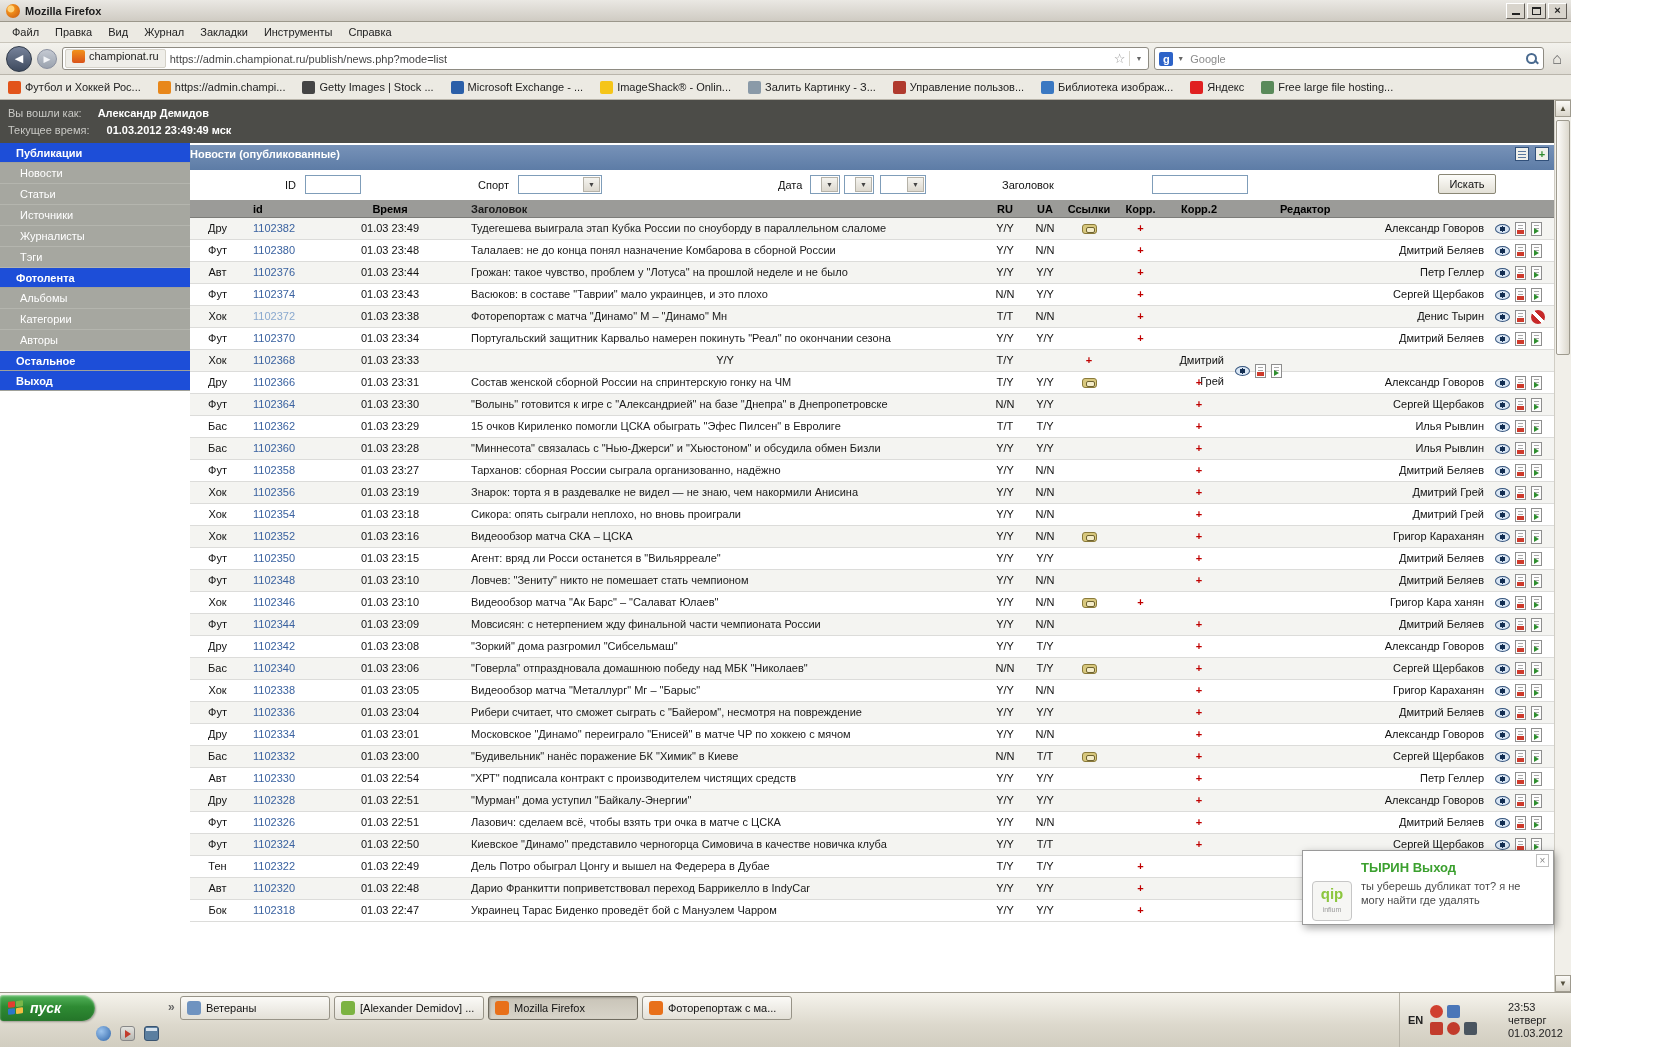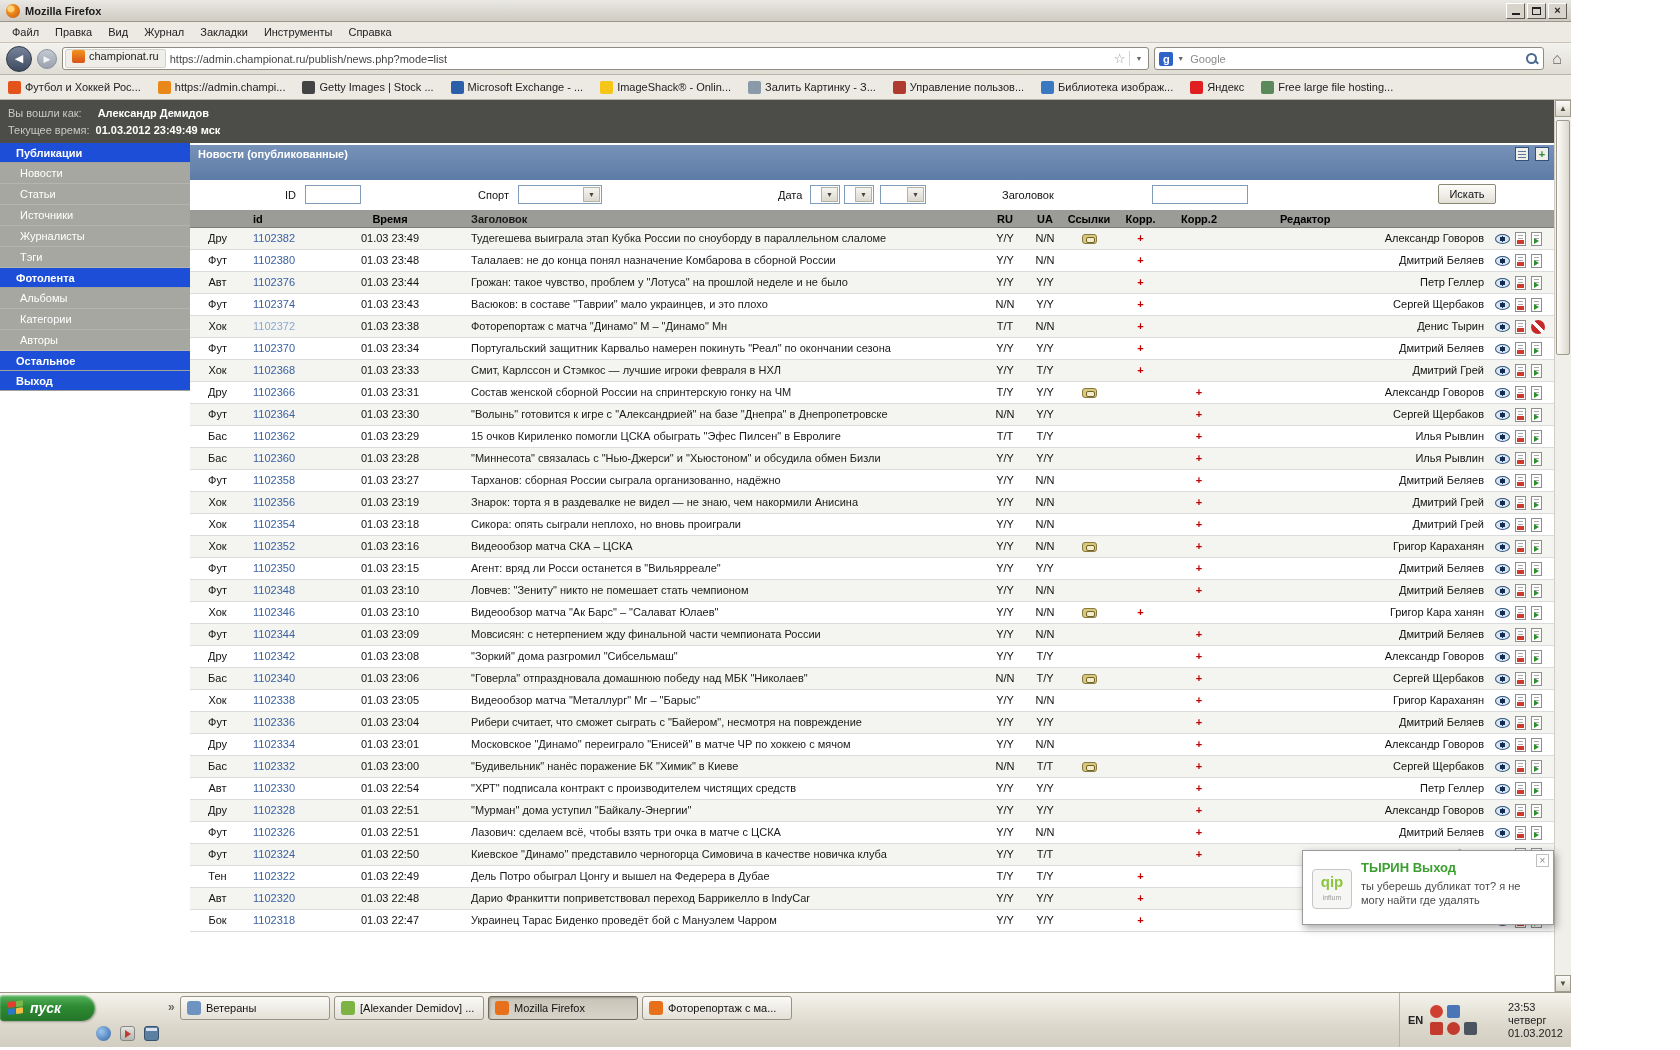--- a/index.html
+++ b/index.html
@@ -61,32 +61,32 @@
                 display:flex;align-items:center;padding-left:8px;gap:17px;white-space:nowrap}
   .bm{display:flex;align-items:center;gap:4px}
   .bm-ic{width:13px;height:13px;border-radius:2px;background:#999}
   .bm-label{color:#222}
 
   
   .viewport{position:relative;height:892px;background:#fff}
   .page-header{height:43px;background:#4C4C48;color:#C9C9C5;padding:5px 0 0 8px;line-height:17px;width:1554px}
   .ph-line{white-space:nowrap}
   .ph-value{color:#fff;font-weight:bold;margin-left:16px}
-  .ph-value2{color:#fff;font-weight:bold;margin-left:6px}
+  .ph-value2{color:#fff;font-weight:bold;margin-left:17px}
 
   .page-body{display:flex;width:1554px;height:849px}
   .sidebar{width:190px}
   .sb-item{height:21px;line-height:21px;background:#A6A7A0;color:#fff;padding-left:20px;
            border-bottom:1px solid #B4B5AE;cursor:default}
   .sb-item.sb-header{height:20px;line-height:20px;background:#1d4ed8;font-weight:bold;padding-left:16px;
                      border-bottom:1px solid #A0A19A}
   .main{width:1364px;padding-top:2px}
 
-  .bluebar{position:relative;height:35px;line-height:19px;background:linear-gradient(#7792B8,#5D7CA6);
-           color:#fff;font-weight:bold;padding-left:8px}
+  .bluebar{position:relative;height:25px;line-height:19px;background:linear-gradient(#7792B8,#5D7CA6);
+           color:#fff;font-weight:bold;}
   .bluebar-icons{position:absolute;right:5px;top:2px;display:flex;gap:6px}
   .bb-ic{width:14px;height:14px;background:#EFEFEA;border:1px solid #31507A;position:relative}
   .bb-ic.lines::after{content:"";position:absolute;left:2px;right:2px;top:3px;height:8px;
                       background:repeating-linear-gradient(#5A789E 0 1px,transparent 1px 3px)}
   .bb-ic.plus::after{content:"+";position:absolute;left:0;right:0;top:0;bottom:0;color:#2E8B2E;
                      font-weight:bold;font-size:11px;line-height:12px;text-align:center}
 
   .filter-row{position:relative;height:30px;background:#fff}
   .f-label{position:absolute;top:9px;color:#111}
   .xp-input{position:absolute;top:5px;height:19px;border:1px solid #7F9DB9;background:#fff;
@@ -136,21 +136,21 @@
           border:1px solid #9E9A8E;color:#55513F;font-size:8px;display:flex;align-items:center;justify-content:center}
   .sb-btn.up{top:0}.sb-btn.down{bottom:0}
   .sb-thumb{position:absolute;left:1px;right:1px;top:20px;height:235px;
             background:linear-gradient(90deg,#FDFCFA,#DCD8CD);border:1px solid #9E9A8E;border-radius:2px}
 
   
   .notification{position:absolute;left:1302px;top:750px;width:252px;height:75px;background:#fff;
                 border:1px solid #9A9A9A;box-shadow:2px 3px 8px rgba(0,0,0,.35);z-index:50}
   .notif-close{position:absolute;right:4px;top:3px;width:13px;height:13px;border:1px solid #BFBFBF;
                color:#888;font-size:10px;line-height:11px;text-align:center}
-  .qip-logo{position:absolute;left:9px;top:18px;width:40px;height:40px;background:#F6F6F4;
+  .qip-logo{position:absolute;left:9px;top:30px;width:40px;height:40px;background:#F6F6F4;
             border:1px solid #C6C6C6;border-radius:4px;text-align:center}
   .qip-logo span{display:block;color:#8CC63E;font-weight:bold;font-size:15px;line-height:24px}
   .qip-logo small{display:block;color:#9a9a9a;font-size:7px;line-height:7px}
   .notif-title{position:absolute;left:58px;top:9px;color:#3BA02F;font-weight:bold;font-size:13px}
   .notif-msg{position:absolute;left:58px;top:28px;width:178px;color:#4a4a4a;line-height:14px}
 
   
   .taskbar{position:absolute;left:0;top:992px;width:1571px;height:55px;
            background:linear-gradient(#F5F3EC,#DCD8CC 60%,#D1CDC0);border-top:1px solid #9A968A}
   .start-button{position:absolute;left:0;top:2px;width:95px;height:26px;border-radius:3px 13px 13px 3px;
@@ -484,21 +484,20 @@
                   <span class="ic-doc red"></span>
                   <span class="ic-doc green"></span>
 
                 </div>
               </div>
 
               <div class="tgrid trow">
                 <div class="cel-type">Хок</div>
                 <div class="cel-id"><span class="idlink">1102368</span></div>
                 <div class="cel-time">01.03 23:33</div>
-                <div class="cel-title">Смит, Карлссон и Стэмкос — лучшие игроки февраля в НХЛ</div>
                 <div class="cel-ru">Y/Y</div>
                 <div class="cel-ua">T/Y</div>
                 <div class="cel-links"></div>
                 <div class="cel-korr">+</div>
                 <div class="cel-korr2"></div>
                 <div class="cel-editor">Дмитрий Грей</div>
                 <div class="cel-actions">
                   <span class="ic-eye"></span>
                   <span class="ic-doc red"></span>
                   <span class="ic-doc green"></span>

